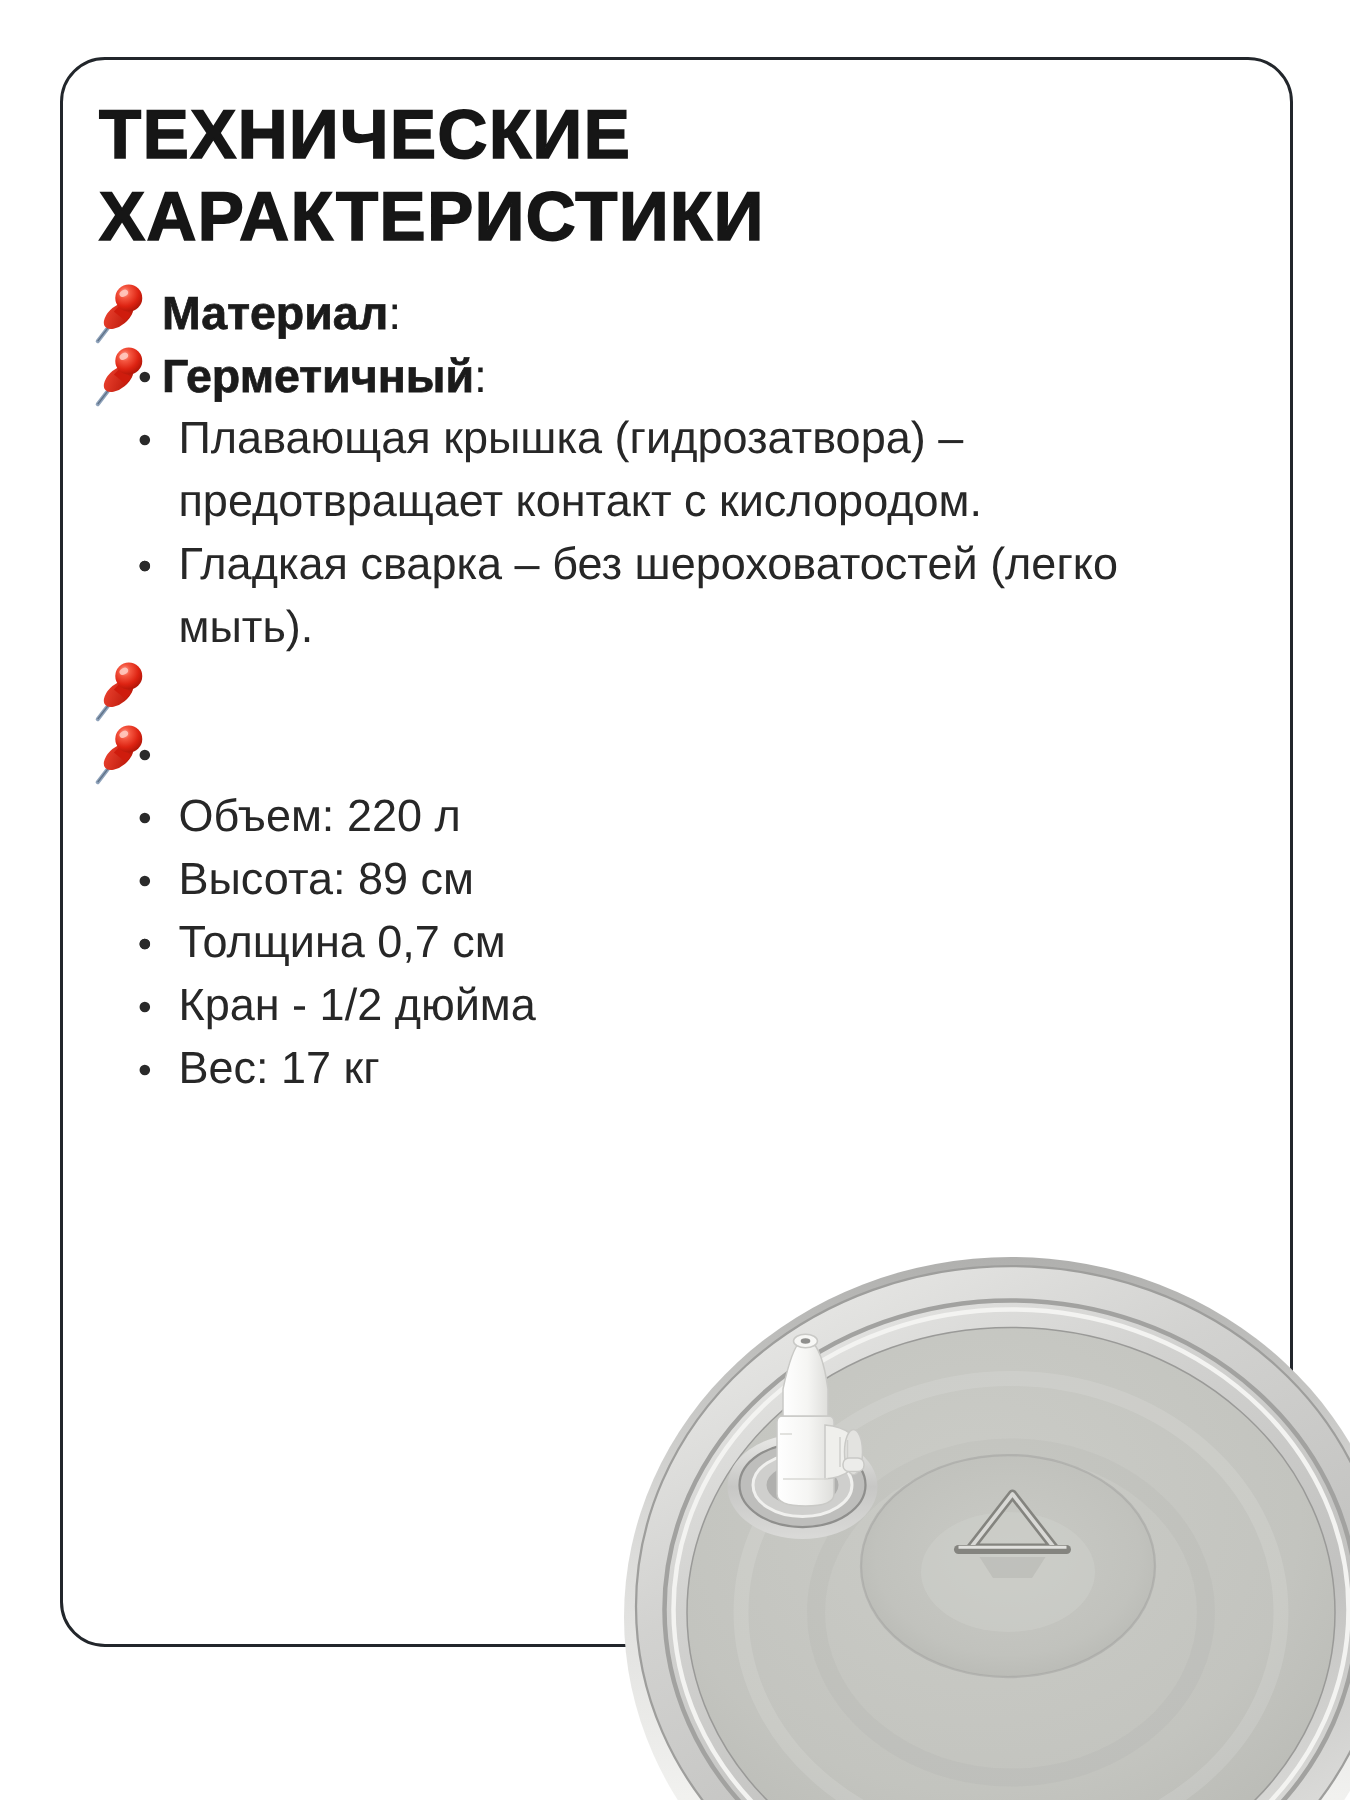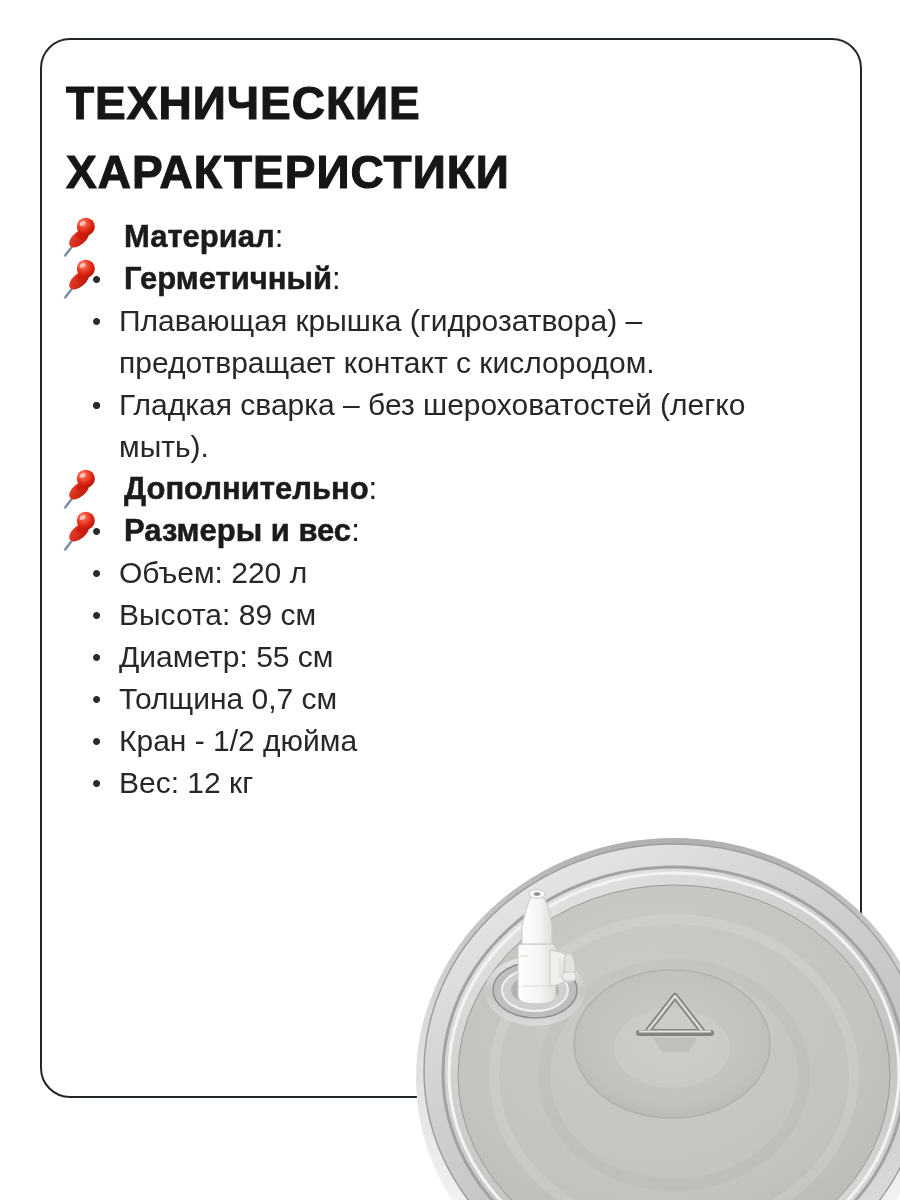--- a/index.html
+++ b/index.html
@@ -23,36 +23,36 @@
   }
   .title {
     margin: 0;
     font-size: 46px;
     line-height: 55px;
     font-weight: 700;
     letter-spacing: 1px;
     color: #161616;
     -webkit-text-stroke: 1.1px #161616;
   }
-  .title-line { display: block; margin-top: 14px; }
+  .title-line { display: block; }
   .sections { margin-top: 16px; }
   .section-heading {
     display: flex;
     align-items: center;
     height: 42px;
     line-height: 42px;
   }
   .pin {
     width: 36px; height: 42px;
     flex: 0 0 36px;
     margin-left: -4px;
     margin-right: 10px;
   }
   .section-heading h2 {
-    margin: 16px;
+    margin: 0;
     font-size: 31px;
     font-weight: 700;
     line-height: 42px;
     color: #1b1b1b;
     -webkit-text-stroke: 0.5px #1b1b1b;
   }
   .h-colon { font-weight: 400; -webkit-text-stroke: 0; }
   ul.items {
     margin: 0 0 0 26px;
     padding: 0;
@@ -180,23 +180,20 @@
             <stop offset="1" stop-color="#b41204"></stop>
           </linearGradient>
         </defs>
         <path d="M15 28.5 L3.5 43.5" stroke="#8fa3bb" stroke-width="3" stroke-linecap="round" fill="none"></path>
         <path d="M15 28.5 L3.5 43.5" stroke="#5d7086" stroke-width="1" fill="none"></path>
         <ellipse cx="19" cy="24.5" rx="13" ry="7.2" transform="rotate(-40 19 24.5)" fill="url(#pinFl)"></ellipse>
         <path d="M19.5 17.5 L28.5 23.5 L24 28.5 L15.5 21.5 Z" fill="#cf1c0d"></path>
         <circle cx="26.5" cy="11.5" r="10" fill="url(#pinBall)"></circle>
         <ellipse cx="22.8" cy="8" rx="3.4" ry="2.4" transform="rotate(-30 22.8 8)" fill="#ffc9bf" fill-opacity="0.9"></ellipse>
       </svg>
-      <h2>
-        <span class="h-label">Дополнительно</span><span class="h-colon">:</span>
-      </h2>
     </div>
     <ul class="items">
   <li class="item">
     <span class="dot">•</span>
   </li>
 </ul>
   </div>
 
   <div class="section">
     <div class="section-heading">
@@ -213,53 +210,49 @@
             <stop offset="1" stop-color="#b41204"></stop>
           </linearGradient>
         </defs>
         <path d="M15 28.5 L3.5 43.5" stroke="#8fa3bb" stroke-width="3" stroke-linecap="round" fill="none"></path>
         <path d="M15 28.5 L3.5 43.5" stroke="#5d7086" stroke-width="1" fill="none"></path>
         <ellipse cx="19" cy="24.5" rx="13" ry="7.2" transform="rotate(-40 19 24.5)" fill="url(#pinFl)"></ellipse>
         <path d="M19.5 17.5 L28.5 23.5 L24 28.5 L15.5 21.5 Z" fill="#cf1c0d"></path>
         <circle cx="26.5" cy="11.5" r="10" fill="url(#pinBall)"></circle>
         <ellipse cx="22.8" cy="8" rx="3.4" ry="2.4" transform="rotate(-30 22.8 8)" fill="#ffc9bf" fill-opacity="0.9"></ellipse>
       </svg>
-      <h2>
-        <span class="h-label">Размеры и вес</span><span class="h-colon">:</span>
-      </h2>
     </div>
     <ul class="items">
   <li class="item">
     <span class="dot">•</span>
     <span class="item-text">Объем: 220 л</span>
   </li>
 
   <li class="item">
     <span class="dot">•</span>
     <span class="item-text">Высота: 89 см</span>
   </li>
 
   <li class="item">
     <span class="dot">•</span>
-    <span class="item-text">Диаметр: 55 см</span>
   </li>
 
   <li class="item">
     <span class="dot">•</span>
     <span class="item-text">Толщина 0,7 см</span>
   </li>
 
   <li class="item">
     <span class="dot">•</span>
     <span class="item-text">Кран - 1/2 дюйма</span>
   </li>
 
   <li class="item">
     <span class="dot">•</span>
-    <span class="item-text">Вес: 12 кг</span>
+    <span class="item-text">Вес: 17 кг</span>
   </li>
 </ul>
   </div>
 </div>
   </section>
 
   <svg class="lid" viewBox="0 0 520 364" aria-hidden="true">
     <defs>
       <linearGradient id="wallGrad" x1="0" y1="0" x2="0" y2="1">
         <stop offset="0" stop-color="#b0b0ae"></stop>

